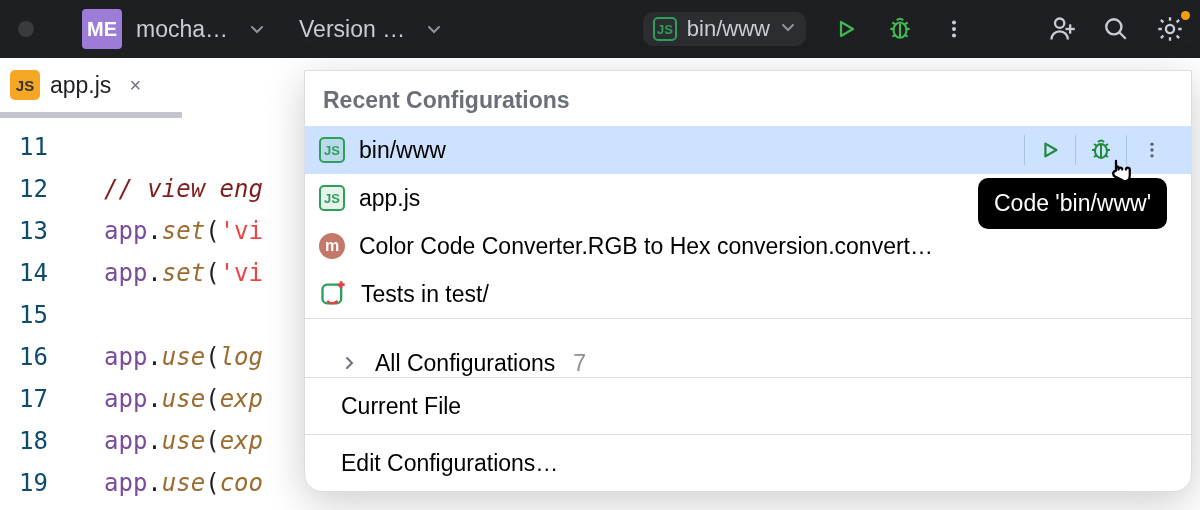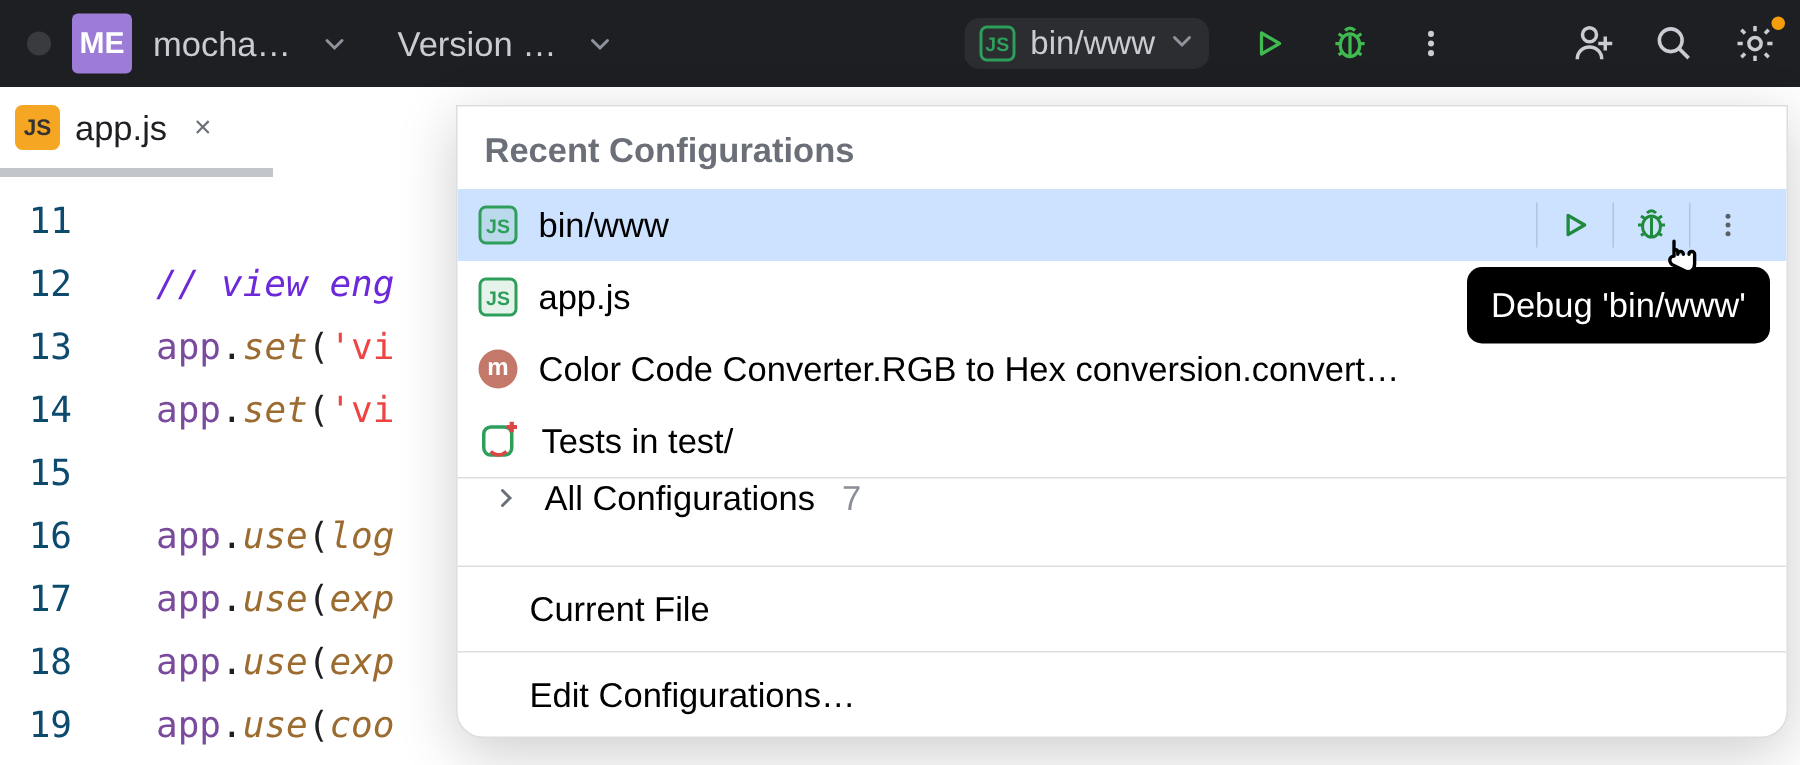--- a/index.html
+++ b/index.html
@@ -24,20 +24,21 @@
   background: #3a3b3e;
   margin-left: 8px;
 }
 .me-badge {
   width: 40px; height: 40px; border-radius: 4px;
   background: #9d7cd8;
   color: #fff;
   font-weight: 700;
   display: flex; align-items: center; justify-content: center;
   font-size: 20px;
+  margin-left: 34px;
 }
 .titlebar-label {
   color: #c9ccd3;
   font-size: 23px;
   display: flex; align-items: flex-end; gap: 21px;
 }
 .chev { color: #8f939c; }
 .spacer { flex: 1; }
 .run-widget {
   display: flex; align-items: center;
@@ -101,21 +102,21 @@
   margin-top: 14px;
 }
 .gutter {
   width: 66px;
   text-align: right;
   color: #0c4a6e;
   padding-right: 18px;
 }
 .gutter div, .codelines div { height: 42px; line-height: 42px; white-space: pre; }
 .codelines { color: #1e1f22; padding-left: 38px; }
-.comment { color: #6d28d9; font-style: italic; }
+.comment { color: #7f1d1d; font-style: italic; }
 .obj { color: #7a4a9c; }
 .method { color: #9c6b2f; font-style: italic; }
 .str { color: #ef4444; }
 .popup {
   position: absolute;
   top: 70px;
   left: 304px;
   width: 888px;
   background: #fff;
   border-radius: 0 0 18px 18px;
@@ -134,23 +135,23 @@
   align-items: center;
   height: 48px;
   padding: 0 14px;
   gap: 14px;
   font-size: 23px;
   cursor: pointer;
 }
 .popup-row.selected { background: #cde2ff; }
 .popup-row .lbl { flex: 1; overflow: hidden; text-overflow: ellipsis; white-space: nowrap; }
 .popup-divider { height: 1px; background: #dcdde1; }
-.all-conf { display: flex; align-items: flex-start; height: 58px; padding-left: 24px; gap: 18px; font-size: 23px; cursor: pointer; }
+.all-conf { display: flex; align-items: flex-end; height: 58px; padding-left: 36px; gap: 18px; font-size: 23px; cursor: pointer; }
 .all-count { color: #8a8f97; }
-.plain-row { height: 56px; display: flex; align-items: center; padding-left: 48px; font-size: 23px; cursor: pointer; }
+.plain-row { height: 56px; display: flex; align-items: center; padding-left: 36px; font-size: 23px; cursor: pointer; }
 .row-actions { display: flex; align-items: center; gap: 0; }
 .row-actions .act {
   width: 50px; height: 40px;
   display: flex; align-items: center; justify-content: center;
   cursor: pointer;
 }
 .row-actions .divider-v { width: 1px; height: 30px; background: #acc4e6; }
 .m-badge {
   width: 26px; height: 26px; border-radius: 50%;
   background: #c4786a;
@@ -369,19 +370,19 @@
   <div class="popup-divider"></div>
   <div class="plain-row">
     <span>Current File</span>
   </div>
   <div class="popup-divider"></div>
   <div class="plain-row">
     <span>Edit Configurations…</span>
   </div>
 </div>
 
-<div class="tooltip">Debug 'bin/www'</div>
+<div class="tooltip">Code 'bin/www'</div>
 
 <div class="cursor-ptr">
   <svg width="30" height="30" viewBox="0 0 24 24">
       <path d="M8 3 v8 M8 11 c-3 0 -3 4 0 5 l6 3 c3 1 5 -1 5 -4 v-5 c0 -2 -3 -2 -3 0 M13 10 c0 -2 -3 -2 -3 0 M10 9 c0 -2 -2 -2 -2 0" fill="#fff" stroke="#000" stroke-width="1.8" stroke-linecap="round"></path>
     </svg>
 </div>
 
 </body></html>

